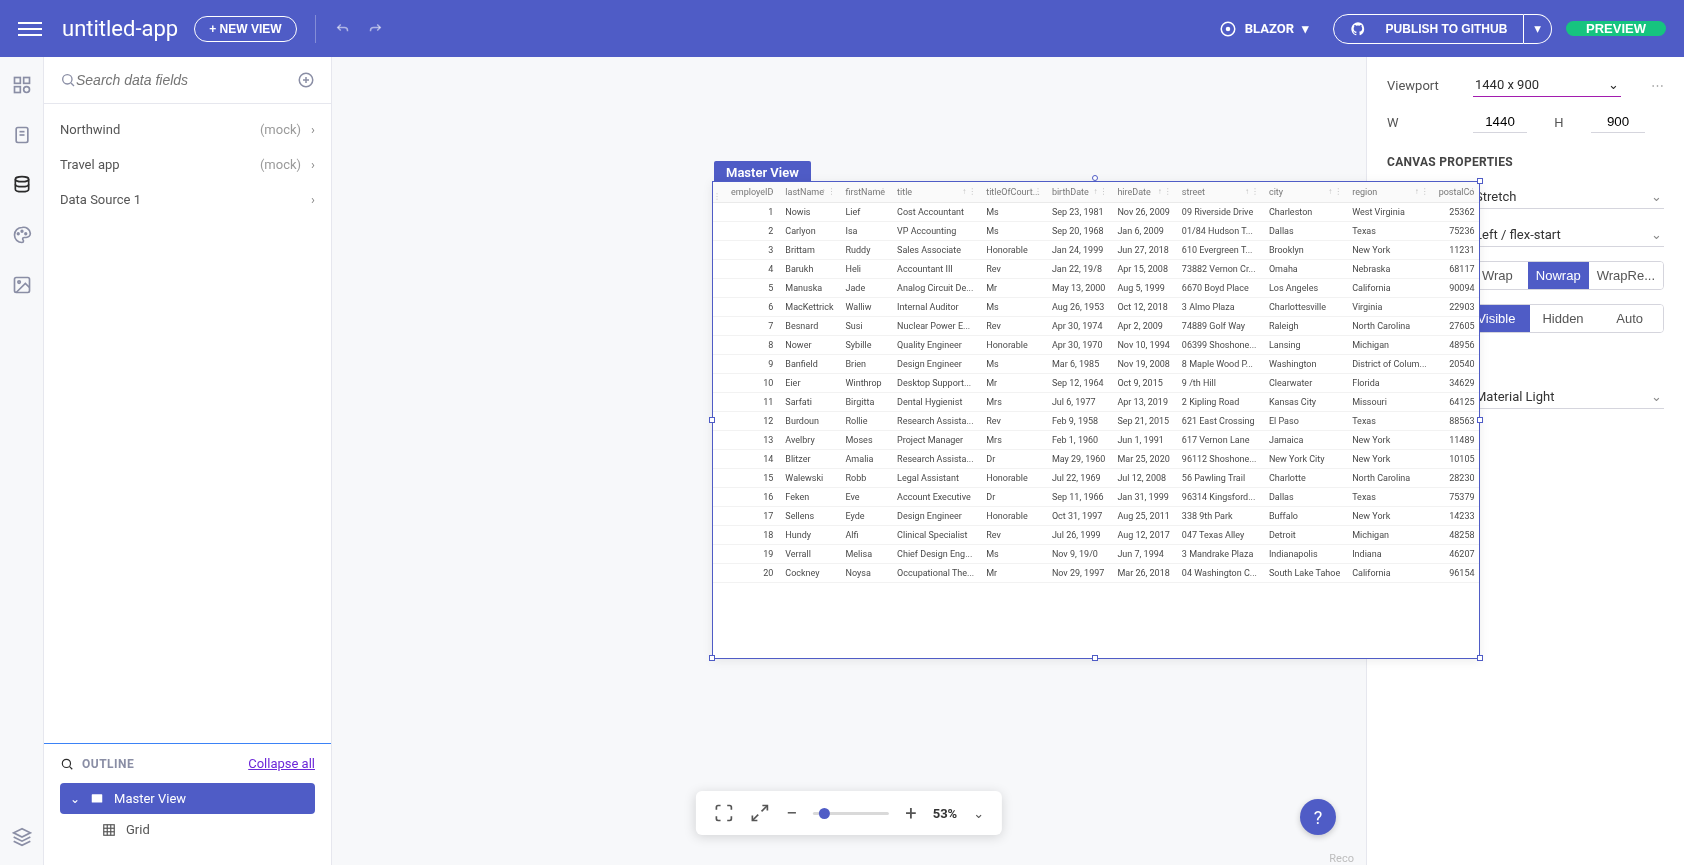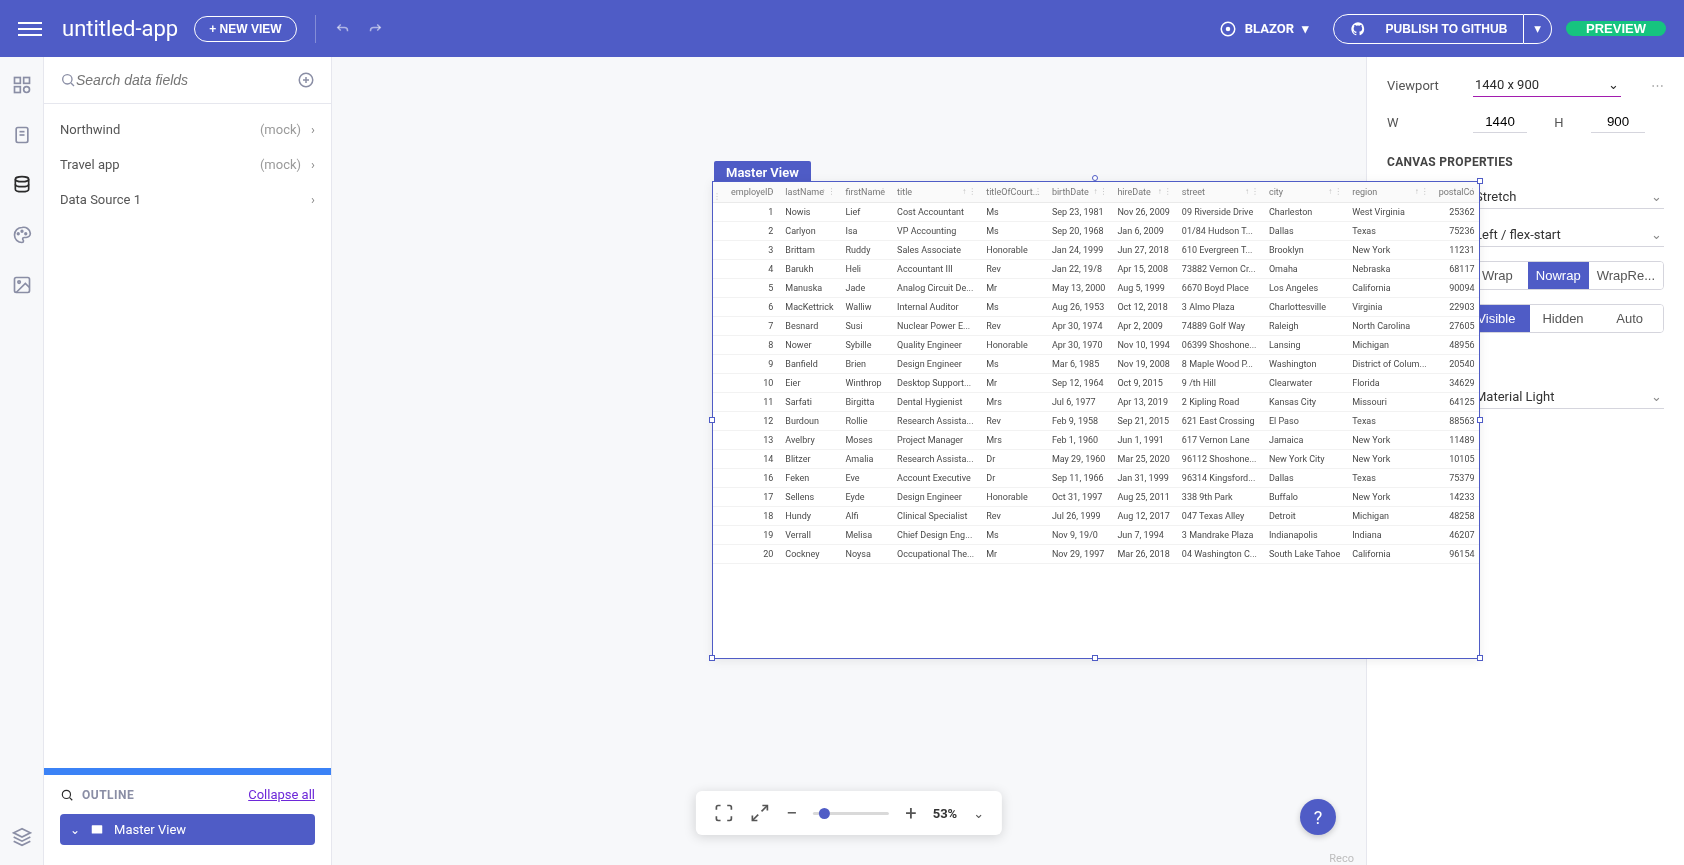--- a/index.html
+++ b/index.html
@@ -35,21 +35,21 @@
 .search-row { padding: 14px 16px; display: flex; align-items: center; border-bottom: 1px solid #e6e7ee; }
 .search-row .search-ic { color: #8a8ea5; }
 .search-input { flex: 1; border: none; outline: none; font-size: 14px; font-style: italic; color: #8a8ea5; }
 .add-btn { color: #8a8ea5; cursor: pointer; }
 .ds-list { padding: 8px 0; }
 .ds-item { padding: 10px 16px; display: flex; align-items: center; cursor: pointer; color:#555;}
 .ds-item .ds-name { flex: 1; }
 .ds-item .mock { color: #9a9a9a; font-size: 13px; margin-right: 10px; }
 .ds-item .chev { color: #8a8a8a; }
 
-.outline-section { border-top: 7px solid #3b82f6; margin-top: auto; padding: 12px 16px 20px; }
+.outline-section { border-top: 1px solid #3b82f6; margin-top: auto; padding: 12px 16px 20px; }
 .outline-hdr { display: flex; align-items: center; gap: 8px; margin-bottom: 12px; }
 .outline-hdr .title { color: #8a8ea5; font-size: 12px; font-weight: 700; letter-spacing: .5px; }
 .collapse-all { margin-left: auto; color: #6d28d9; text-decoration: underline; cursor: pointer; font-size:13px;}
 .outline-row { border-radius: 4px; padding: 8px 10px; display: flex; align-items: center; gap: 10px; cursor: pointer; }
 .outline-row.active { background: #4f5cc6; color: #fff; }
 .outline-row.sub { padding-left: 42px; color: #555; }
 .outline-row .chev { font-size: 12px; }
 
 
 .canvas-area { flex: 1; position: relative; background: #f7f8fa; }
@@ -236,20 +236,32 @@
         <span class="collapse-all">Collapse all</span>
       </div>
       <div class="outline-row active">
         <span class="chev">⌄</span>
         <span>
             <svg width="14" height="14" viewBox="0 0 24 24" fill="currentColor">
               <rect x="3" y="4" width="18" height="14" rx="1"></rect>
             </svg>
           </span>
         <span>Master View</span>
+      </div>
+      <div class="outline-row sub">
+        <span>
+            <svg width="14" height="14" viewBox="0 0 24 24" fill="none" stroke="currentColor" stroke-width="2">
+              <rect x="3" y="3" width="18" height="18"></rect>
+              <line x1="3" y1="9" x2="21" y2="9"></line>
+              <line x1="3" y1="15" x2="21" y2="15"></line>
+              <line x1="9" y1="3" x2="9" y2="21"></line>
+              <line x1="15" y1="3" x2="15" y2="21"></line>
+            </svg>
+          </span>
+        <span>Grid</span>
       </div>
     </div>
   </div>
 
   <div class="canvas-area">
     <div class="canvas-viewport-tab">Master View</div>
     <div class="canvas-viewport">
       <table class="data-grid">
         <colgroup>
           <col style="width:12px">
@@ -475,20 +487,34 @@
               <td>Dr</td>
               <td>May 29, 1960</td>
               <td>Mar 25, 2020</td>
               <td>96112 Shoshone...</td>
               <td>New York City</td>
               <td>New York</td>
               <td class="num">10105</td>
             </tr>
             <tr>
               <td></td>
+              <td class="num">15</td>
+              <td>Walewski</td>
+              <td>Robb</td>
+              <td>Legal Assistant</td>
+              <td>Honorable</td>
+              <td>Jul 22, 1969</td>
+              <td>Jul 12, 2008</td>
+              <td>56 Pawling Trail</td>
+              <td>Charlotte</td>
+              <td>North Carolina</td>
+              <td class="num">28230</td>
+            </tr>
+            <tr>
+              <td></td>
               <td class="num">16</td>
               <td>Feken</td>
               <td>Eve</td>
               <td>Account Executive</td>
               <td>Dr</td>
               <td>Sep 11, 1966</td>
               <td>Jan 31, 1999</td>
               <td>96314 Kingsford...</td>
               <td>Dallas</td>
               <td>Texas</td>

